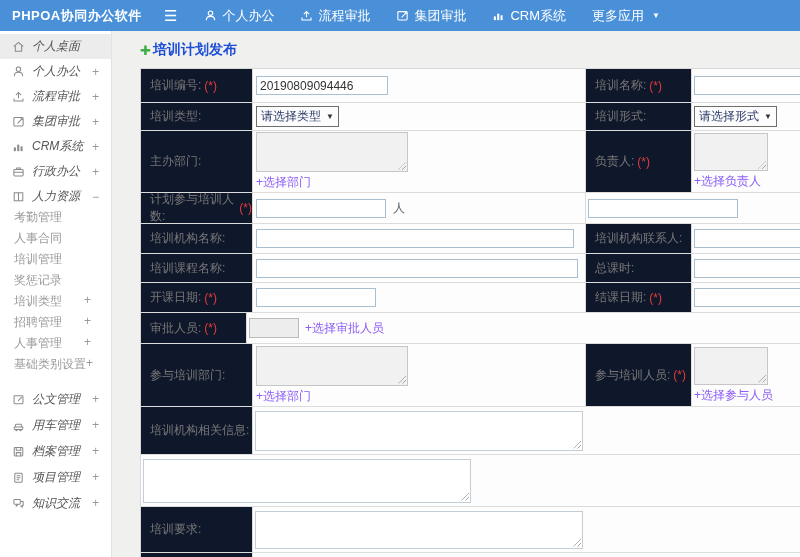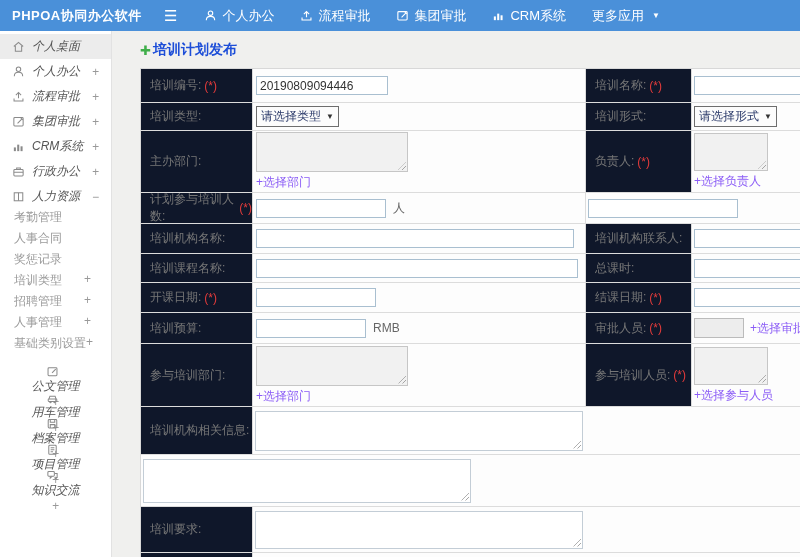--- a/index.html
+++ b/index.html
@@ -28,21 +28,21 @@
     background: #fff; border-right: 1px solid #e2e2e2; padding-top: 3px;
   }
   .side-item { height: 25px; display: flex; align-items: center; padding: 0 12px; color: #555; cursor: pointer; font-style: italic; }
   .side-item.active { background: #ececec; }
   .side-item .sicon { margin-right: 7px; display: flex; }
   .side-item .slabel { flex: 1; white-space: nowrap; }
   .sexpand { color: #999; font-size: 12px; }
   .sub-item { height: 21px; display: flex; align-items: flex-start; padding: 0 20px 0 14px; color: #9a9a9a; cursor: pointer; }
   .sub-item .slabel { flex: 1; white-space: nowrap; }
   .group-bottom { margin-top: 9px; }
-  .group-bottom .side-item { height: 26px; flex-direction: column; }
+  .group-bottom .side-item { height: 26px; }
   
   .main { position: absolute; top: 31px; left: 112px; right: 0; bottom: 0; background: #f0f0ee; overflow: hidden; padding: 10px 0 0 28px; }
   .page-title { display: flex; align-items: center; margin-bottom: 9px; }
   .add-icon { color: #3fae49; font-size: 13px; font-weight: bold; margin-right: 2px; }
   .page-title h1 { font-size: 14px; color: #1d4ed8; font-weight: bold; }
   
   .ftable { width: 920px; background: #fdfdfd; border-top: 1px solid #d8d8d8; border-left: 1px solid #d8d8d8; }
   .frow { display: flex; border-bottom: 1px solid #dcdcdc; align-items: stretch; }
   .cell { border-right: 1px solid #dcdcdc; display: flex; align-items: center; }
   .cell:last-child { border-right: none; }
@@ -195,20 +195,23 @@
   </div>
 
   <div>
     <div class="sub-item">
         <span class="slabel">考勤管理</span>
       </div>
     <div class="sub-item">
         <span class="slabel">人事合同</span>
       </div>
     <div class="sub-item">
+        <span class="slabel">培训管理</span>
+      </div>
+    <div class="sub-item">
         <span class="slabel">奖惩记录</span>
       </div>
     <div class="sub-item">
         <span class="slabel">培训类型</span>
         <span class="sexpand">+</span>
       </div>
     <div class="sub-item">
         <span class="slabel">招聘管理</span>
         <span class="sexpand">+</span>
       </div>
@@ -402,27 +405,20 @@
       <div class="cell c-label c-l2">
           <span>结课日期:</span>
           <em class="req">(*)</em>
         </div>
       <div class="cell c-f2">
           <input class="inp" style="width: 150px;">
         </div>
     </div>
 
     <div class="frow r8">
-      <div class="cell c-label">
-          <span>培训预算:</span>
-        </div>
-      <div class="cell c-f1">
-          <input class="inp" style="width: 110px;">
-          <span class="suffix">RMB</span>
-        </div>
       <div class="cell c-label c-l2">
           <span>审批人员:</span>
           <em class="req">(*)</em>
         </div>
       <div class="cell c-f2 nowrap">
         <span class="approver-box"></span>
         <a class="sel-link inline-link">+选择审批人员</a>
       </div>
     </div>
 

